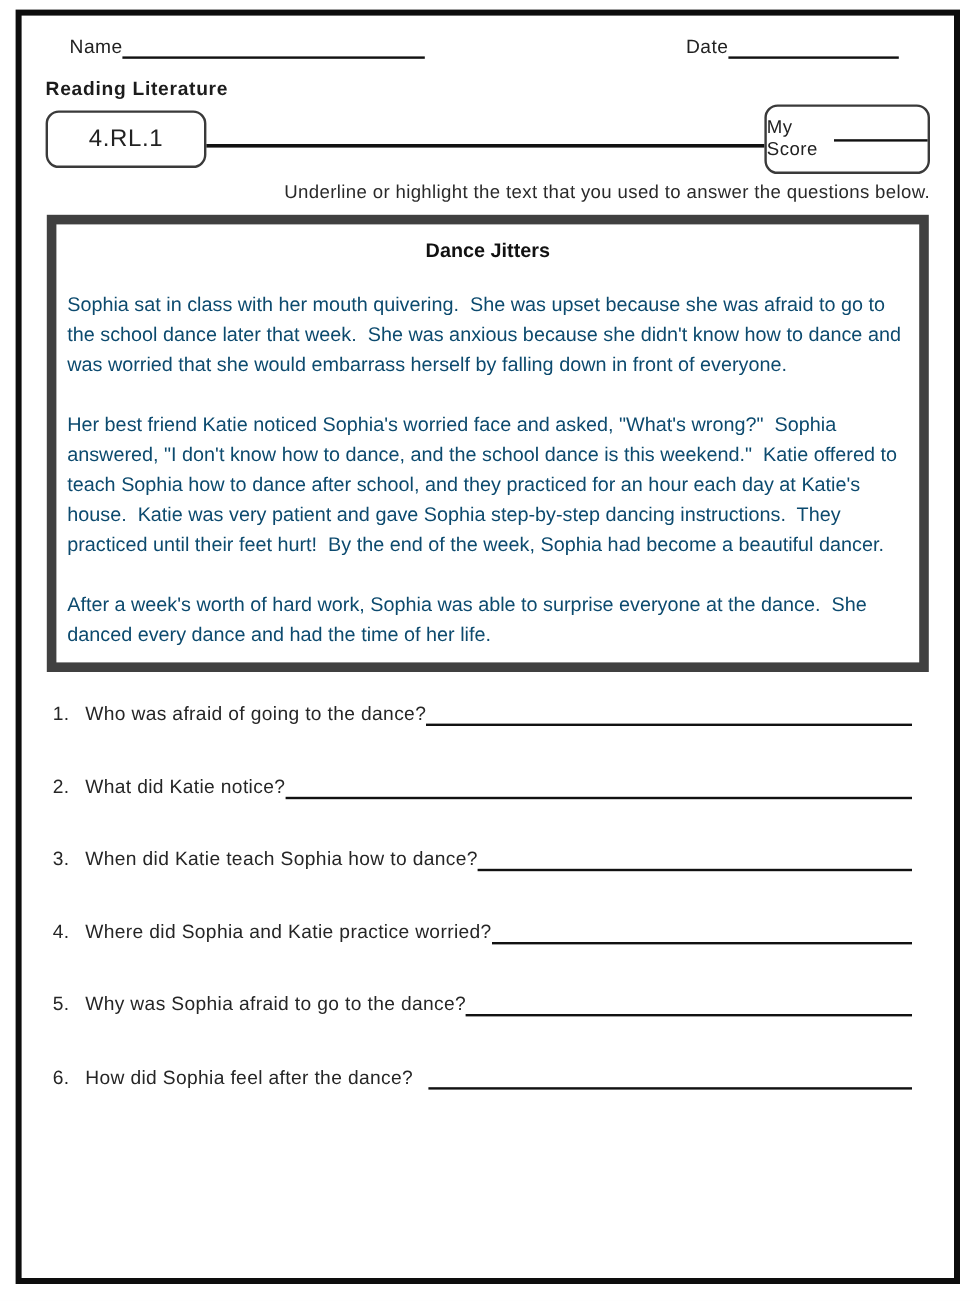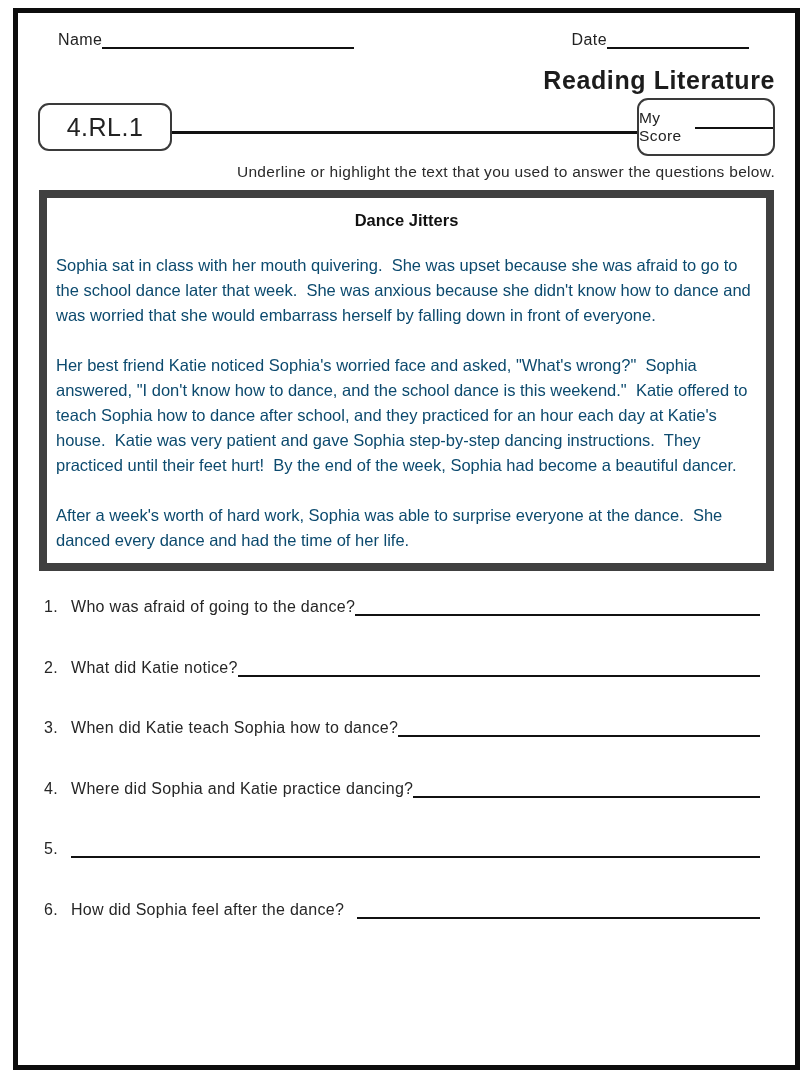--- a/index.html
+++ b/index.html
@@ -42,22 +42,22 @@
   .write-line {
     display: inline-block;
     border-bottom: 2.5px solid #111;
     height: 16px;
   }
   .name-line { width: 252px; }
   .date-line { width: 142px; }
 
   
   .doc-title {
-    text-align: right;
-    font-size: 25px;
+    text-align: left;
+    font-size: 16px;
     font-weight: 600;
     letter-spacing: 0.6px;
     margin-top: 17px;
     color: #1c1c1c;
   }
 
   
   .standard-row {
     display: flex;
     align-items: center;
@@ -66,21 +66,21 @@
   }
   .standard-badge {
     width: 130px;
     min-width: 130px;
     height: 44px;
     border: 2.5px solid #3a3a3a;
     border-radius: 11px;
     display: flex;
     align-items: center;
     justify-content: center;
-    font-size: 25px;
+    font-size: 20px;
     letter-spacing: 0.5px;
     color: #222;
     background: #fff;
   }
   .connector-line {
     flex: 1;
     height: 3px;
     background: #111;
     margin-top: 10px;
   }
@@ -212,25 +212,26 @@
         <span class="q-text">What did Katie notice?</span>
         <span class="q-line"></span>
       </div>
       <div class="q-row">
         <span class="q-num">3.</span>
         <span class="q-text">When did Katie teach Sophia how to dance?</span>
         <span class="q-line"></span>
       </div>
       <div class="q-row">
         <span class="q-num">4.</span>
-        <span class="q-text">Where did Sophia and Katie practice dancing?</span>
+        <span class="q-text">Where did Sophia and Katie practice worried?</span>
         <span class="q-line"></span>
       </div>
       <div class="q-row">
         <span class="q-num">5.</span>
+        <span class="q-text">Why was Sophia afraid to go to the dance?</span>
         <span class="q-line"></span>
       </div>
       <div class="q-row">
         <span class="q-num">6.</span>
         <span class="q-text">How did Sophia feel after the dance? </span>
         <span class="q-line"></span>
       </div>
     </div>
 
   </div>

